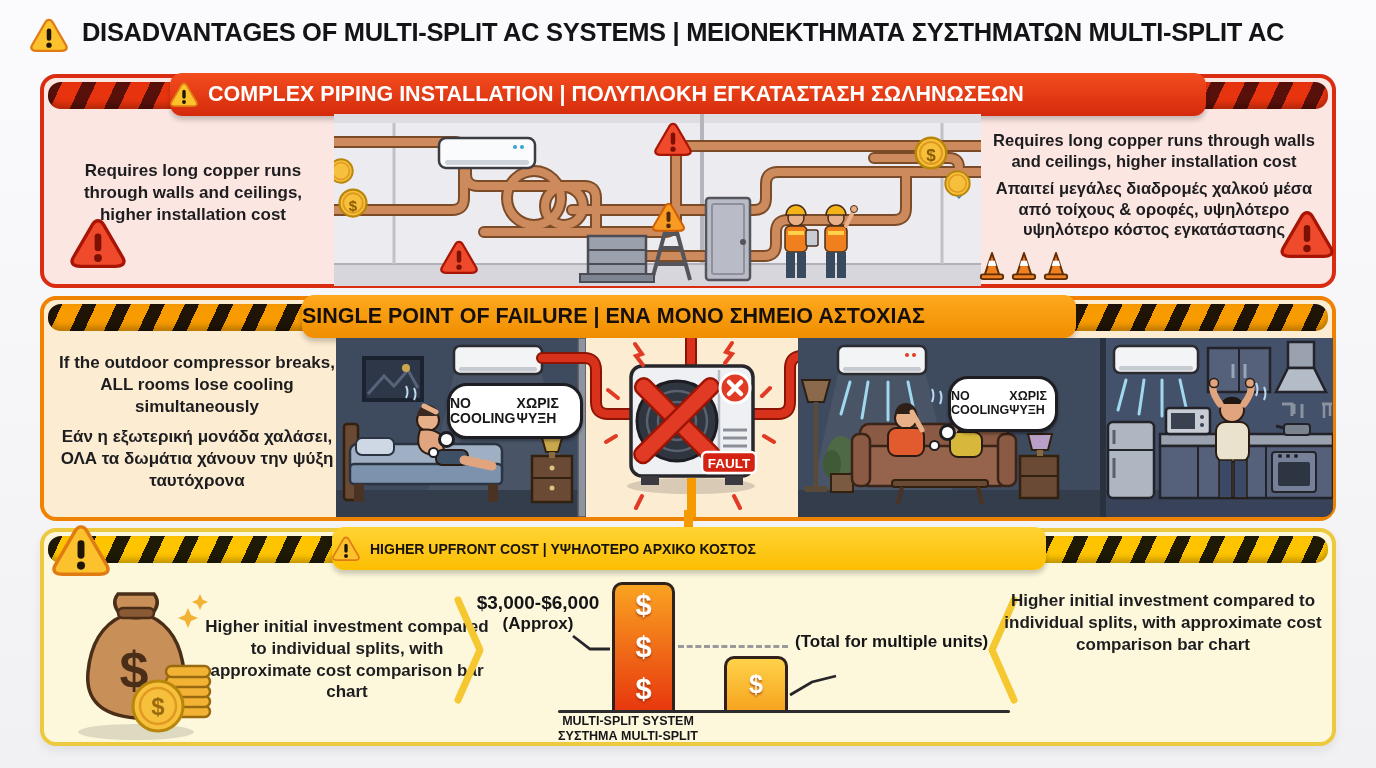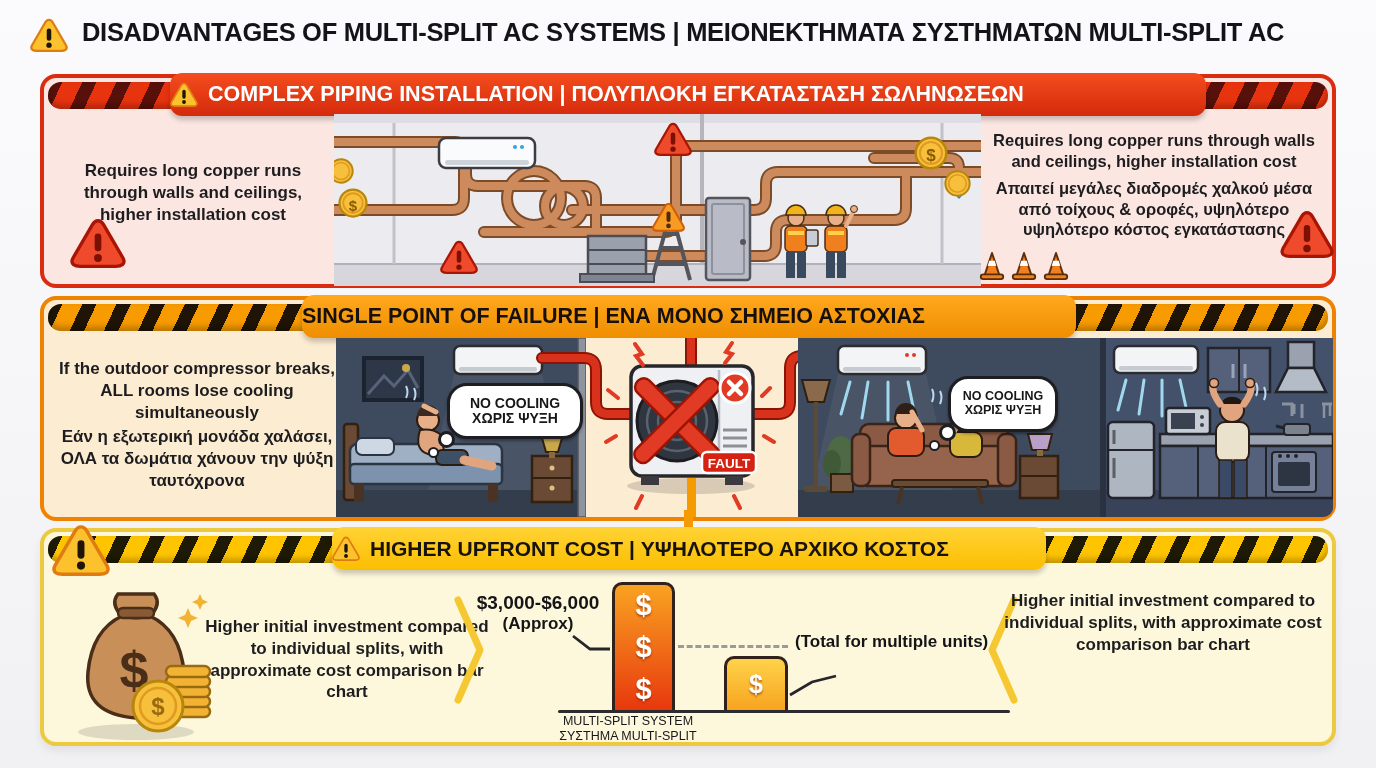--- a/index.html
+++ b/index.html
@@ -19,43 +19,43 @@
 
   .strip{position:absolute;left:4px;right:4px;top:4px;height:27px;border-radius:13px;box-shadow:inset 0 -4px 6px rgba(0,0,0,.25)}
   .strip-red{background:repeating-linear-gradient(115deg,#58100a 0 13px,#e8330f 13px 31px)}
   .strip-orange{background:repeating-linear-gradient(115deg,#1f1406 0 13px,#f79b00 13px 31px)}
   .strip-yellow{background:repeating-linear-gradient(115deg,#1f1a06 0 13px,#ffc400 13px 31px)}
 
   .band{position:absolute;top:-5px;height:43px;border-radius:12px;display:flex;align-items:center;gap:10px;font-weight:bold;box-shadow:0 4px 5px rgba(0,0,0,.2)}
   .band span{white-space:nowrap}
   .band-red{left:126px;right:126px;background:linear-gradient(#f44d1e,#d42a0c);color:#fff;font-size:21.5px}
   .band-orange{left:258px;right:256px;background:linear-gradient(#ffa81e,#ef8e00);color:#17100a;font-size:21.5px}
-  .band-yellow{left:288px;right:286px;background:linear-gradient(#ffd335,#fcbe00);color:#17120a;font-size:21px}
+  .band-yellow{left:288px;right:286px;background:linear-gradient(#ffd335,#fcbe00);color:#17120a;font-size:14px}
   .tri24{width:28px;height:25px;flex:0 0 auto}
 
   .txt{position:absolute;font-weight:bold;text-align:center;color:#1d1d20}
   .t17{font-size:17px;line-height:1.28}
   .t16{font-size:16.5px;line-height:1.25}
 
   
   .p1-left{left:24px;top:82px;width:250px}
   .p1-tri-left{position:absolute;left:26px;top:140px;width:56px;height:50px}
   .illus-piping{position:absolute;left:290px;top:36px;width:647px;height:172px}
   .p1-right-en{left:942px;top:52px;width:336px}
   .p1-right-el{left:942px;top:100px;width:336px}
   .p1-tri-right{position:absolute;left:1236px;top:132px;width:54px;height:48px}
   .p1-cones{position:absolute;left:934px;top:172px;width:96px;height:34px;display:flex;gap:4px}
   .p1-cones svg{width:28px;height:32px}
 
   
-  .p2-left-en{left:12px;top:58px;width:282px}
+  .p2-left-en{left:12px;top:52px;width:282px}
   .p2-left-el{left:12px;top:126px;width:282px}
   .illus-rooms{position:absolute;left:292px;top:38px;width:997px;height:179px;border-radius:0 0 10px 0;overflow:hidden}
 
-  .bubble{position:absolute;background:#fff;border:3px solid #1e1e22;border-radius:20px;display:flex;flex-direction:column;align-items:center;justify-content:center;line-height:1.1;font-weight:bold;color:#17171a;box-shadow:0 2px 3px rgba(0,0,0,.35)}
+  .bubble{position:absolute;background:#fff;border:3px solid #1e1e22;border-radius:20px;display:flex;flex-direction:row;align-items:center;justify-content:flex-end;line-height:1.1;font-weight:bold;color:#17171a;box-shadow:0 2px 3px rgba(0,0,0,.35)}
   .bubble:after{content:"";position:absolute;left:-12px;bottom:-12px;width:11px;height:11px;background:#fff;border:3px solid #1e1e22;border-radius:50%}
   .bubble:before{content:"";position:absolute;left:-22px;bottom:-22px;width:7px;height:7px;background:#fff;border:2.5px solid #1e1e22;border-radius:50%}
   .bubble1{left:447px;top:383px;width:136px;height:56px;font-size:14px}
   .bubble2{left:948px;top:376px;width:110px;height:56px;font-size:12.5px}
 
   .connector{position:absolute;left:684px;top:510px;width:9px;height:24px;background:#f59a00}
 
   
   .p3-big-tri{position:absolute;left:8px;top:-8px;width:58px;height:52px}
   .moneybag{position:absolute;left:26px;top:52px;width:142px;height:158px}
@@ -72,21 +72,21 @@
   .bar2{left:724px;top:656px;width:64px;height:54px;background:linear-gradient(180deg,#ffd24a,#f7a41f)}
   .bar .dollar{font-weight:bold;color:#fff;font-size:29px;line-height:1;text-shadow:0 2px 2px rgba(130,35,0,.55)}
   .bar2 .dollar{font-size:25px}
   .dash{position:absolute;left:678px;top:645px;width:110px;border-top:3px dashed #9a9a9c}
   .callouts{position:absolute;left:460px;top:575px;width:560px;height:138px}
   .vlabel{position:absolute;text-align:center;color:#151518;font-weight:bold}
   .v1{left:462px;top:592px;width:152px}
   .v2{left:795px;top:632px;width:230px;text-align:left}
   .vlabel .big{font-size:19px;display:block;line-height:1.15}
   .vlabel .small{font-size:17px;font-weight:bold;display:block;line-height:1.2}
-  .clabel{position:absolute;top:714px;text-align:center;font-weight:normal;font-size:12.5px;line-height:1.2;color:#17171a}
+  .clabel{position:absolute;top:714px;text-align:center;font-weight:bold;font-size:12.5px;line-height:1.2;color:#17171a}
   .c1{left:540px;width:176px}
   .c2{left:700px;width:210px}
   .clabel span{display:block;white-space:nowrap}
 </style>
 </head>
 <body>
 
 <svg width="0" height="0" style="position:absolute" aria-hidden="true">
   <defs>
     <symbol id="tri-yellow" viewBox="0 0 100 90">

